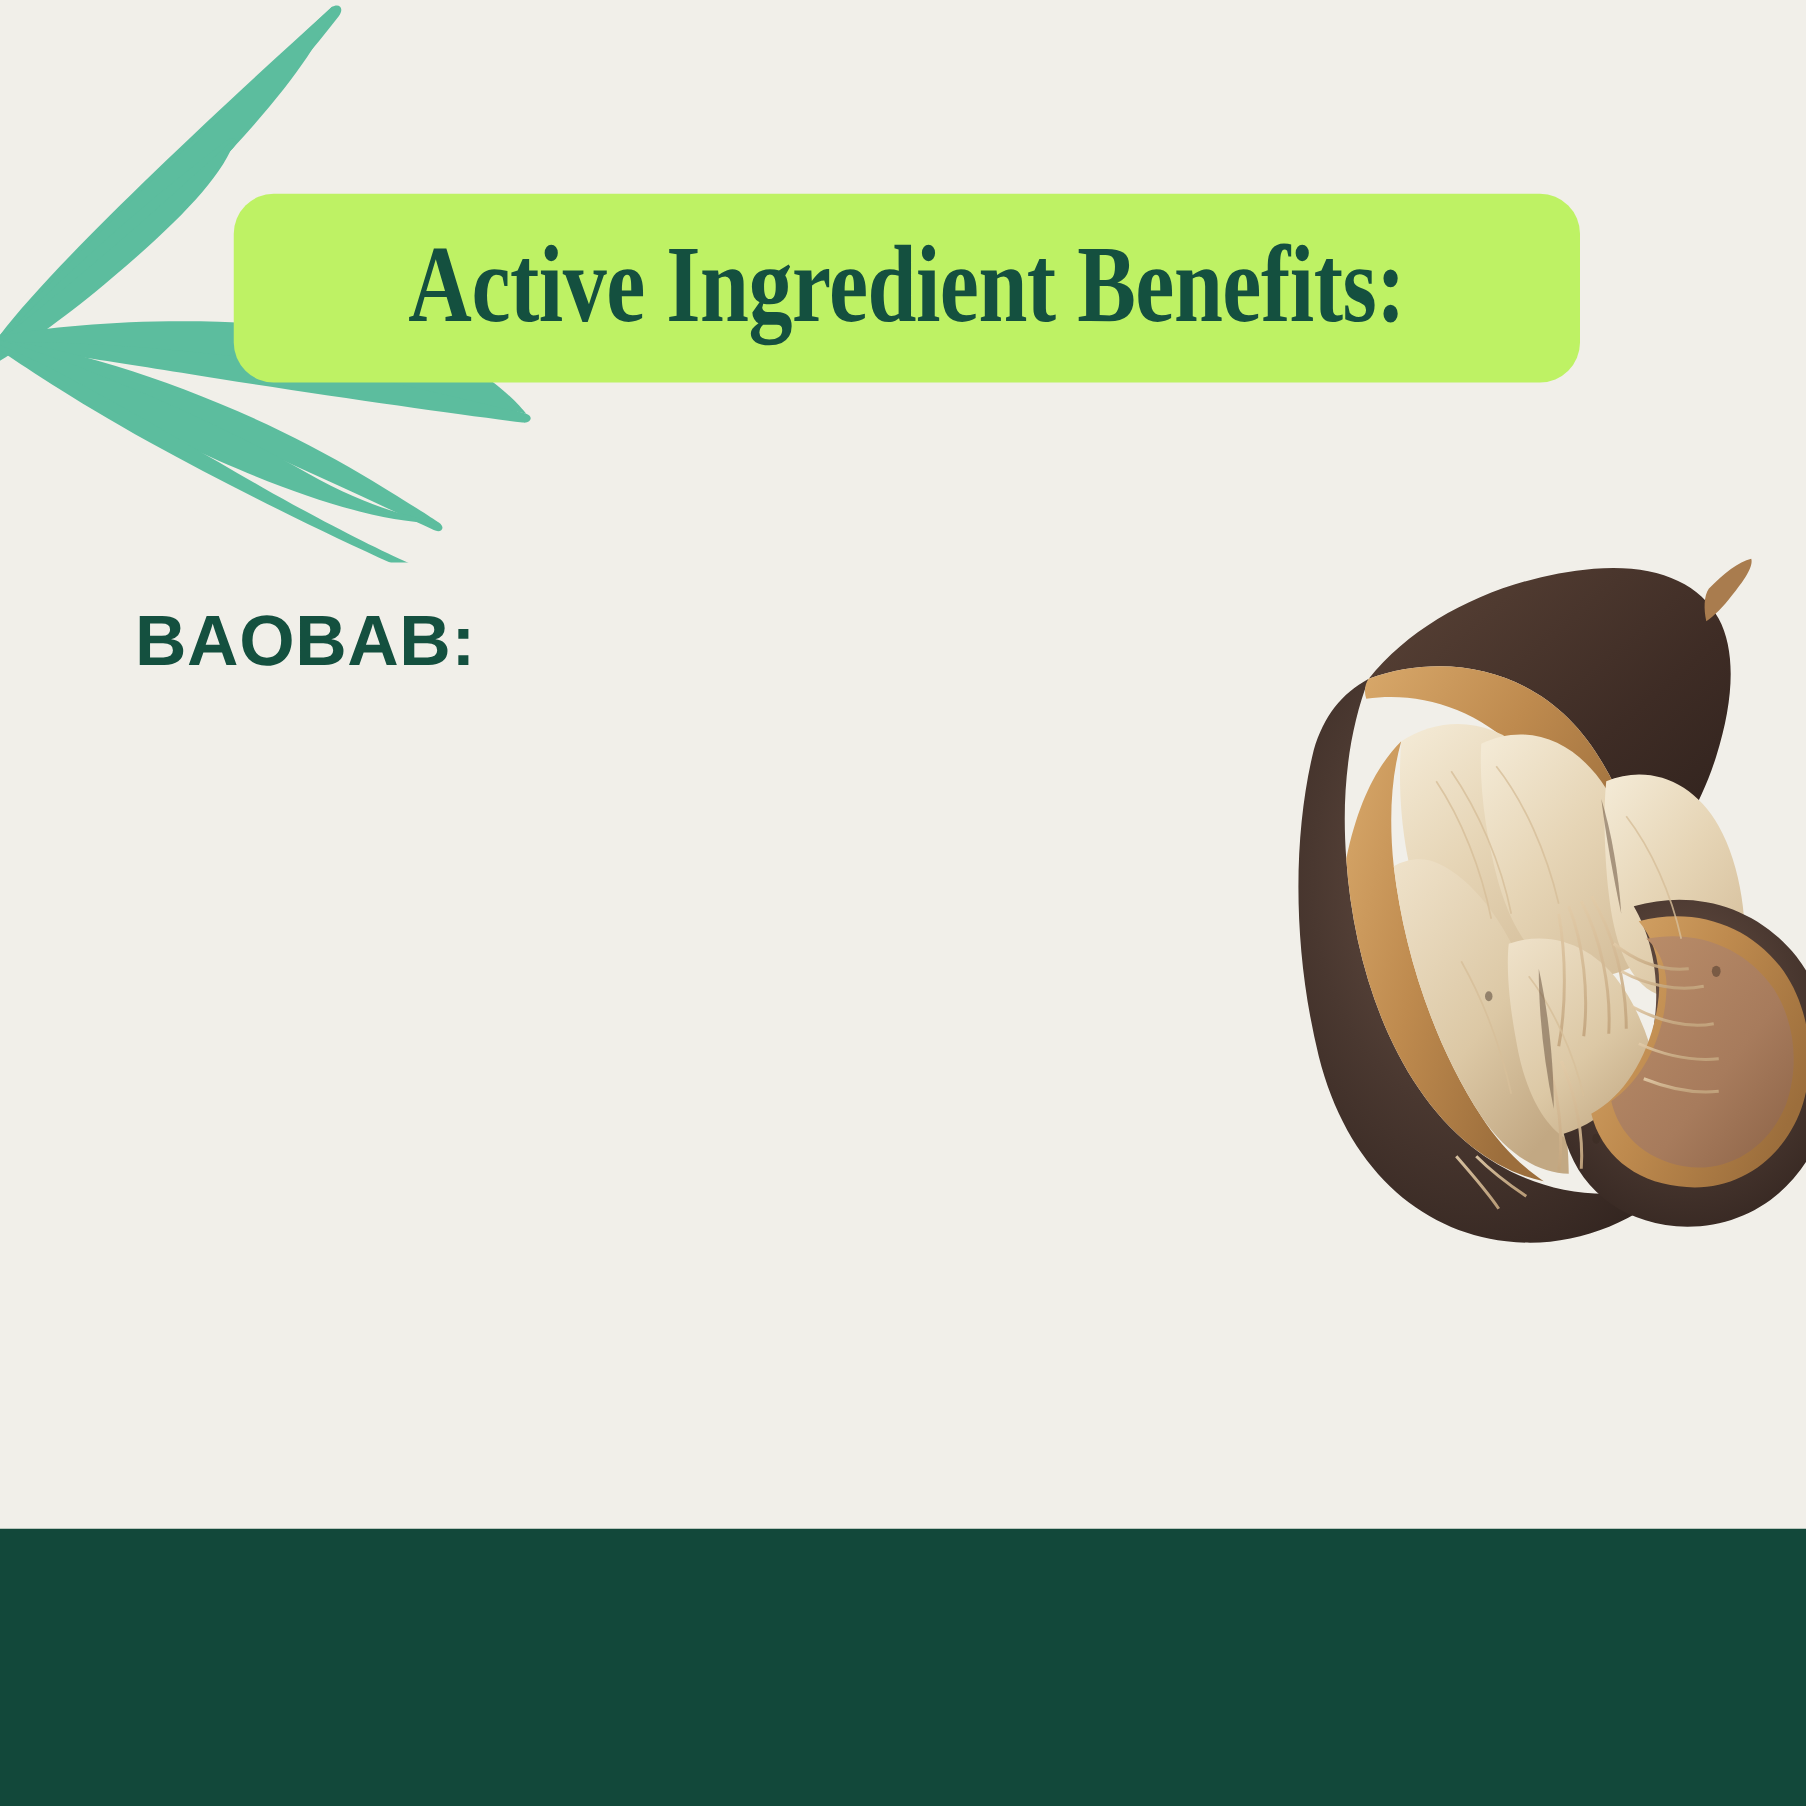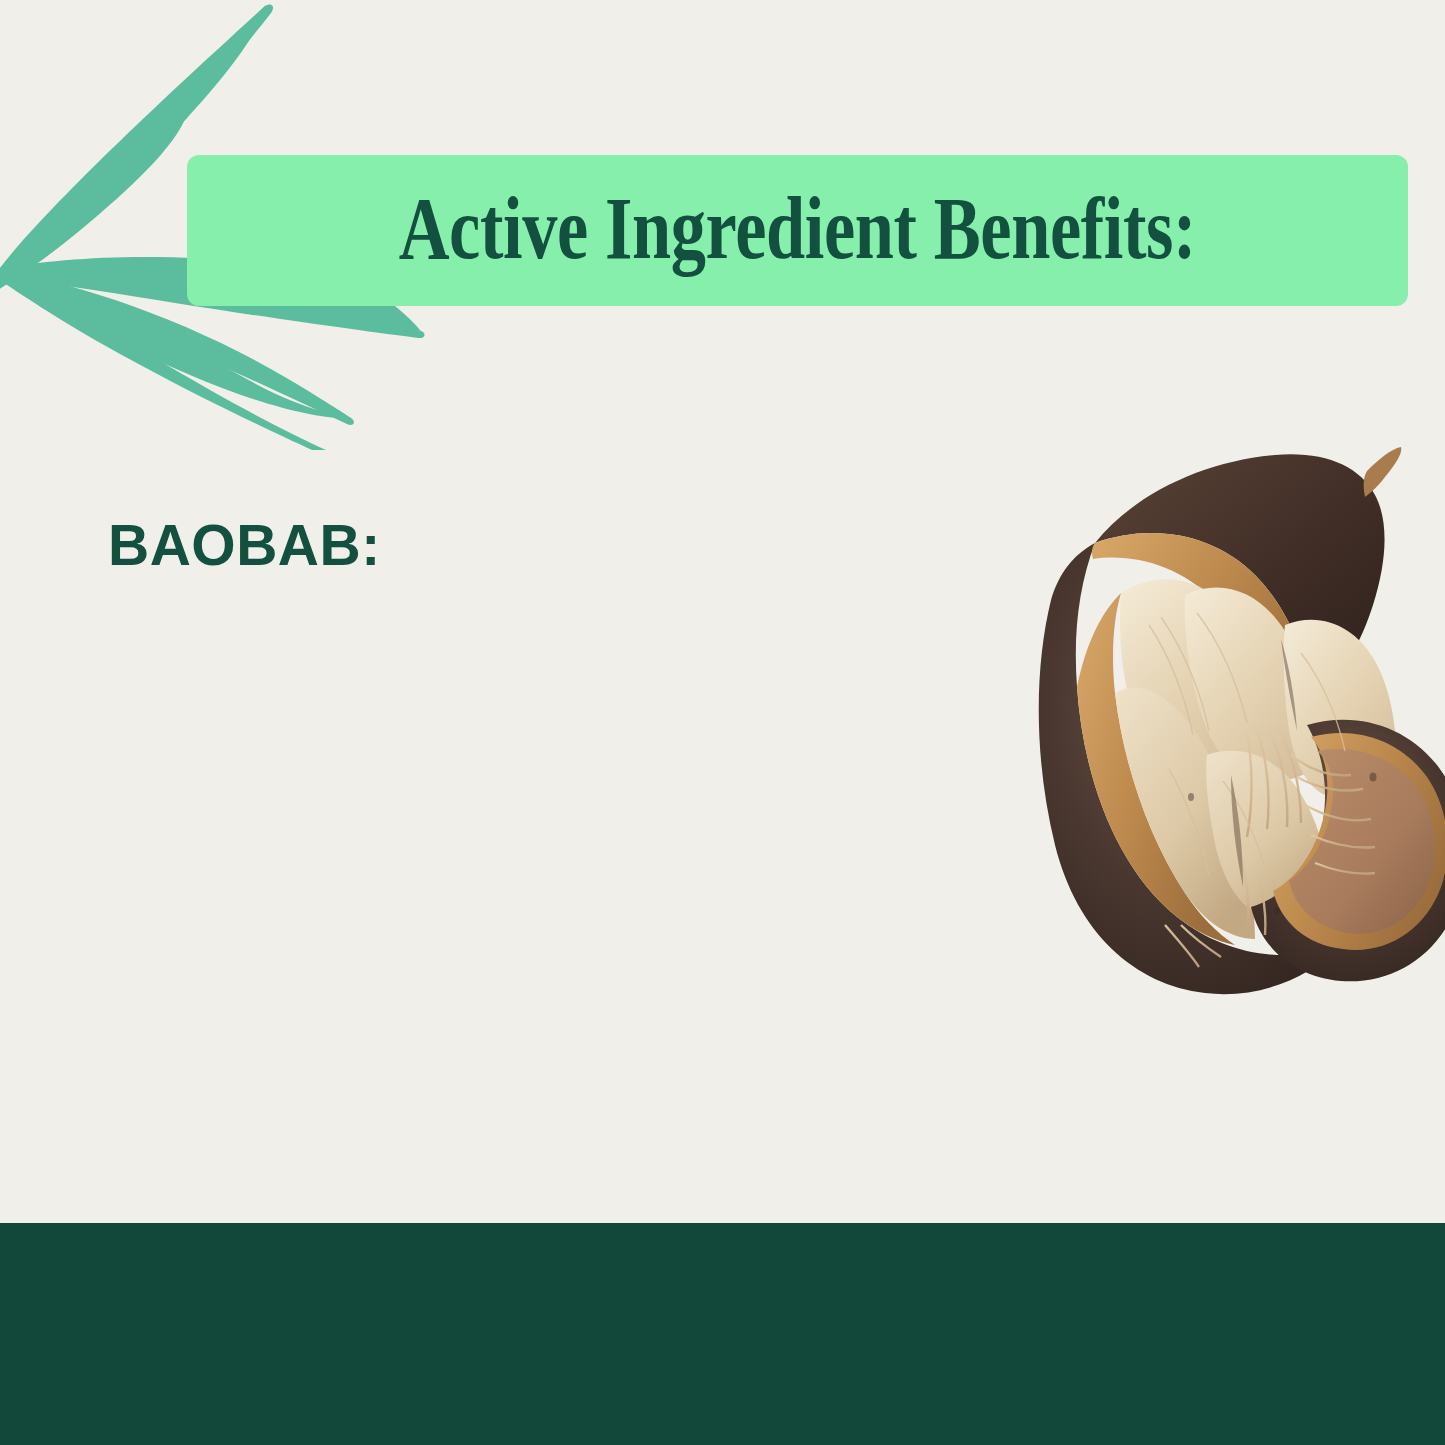--- a/index.html
+++ b/index.html
@@ -30,24 +30,24 @@
     height: 450px;
     z-index: 1;
     pointer-events: none;
   }
 
   
   #title-pill {
     position: absolute;
     left: 187px;
     top: 155px;
-    width: 1221px;
+    width: 1077px;
     height: 151px;
-    background: #86efac;
-    border-radius: 12px;
+    background: #bef264;
+    border-radius: 32px;
     z-index: 3;
     display: flex;
     align-items: center;
     justify-content: center;
   }
   #title-text {
     font-family: "Liberation Serif", serif;
     font-weight: bold;
     font-size: 88px;
     line-height: 1;
@@ -56,21 +56,21 @@
     transform: scaleX(0.80);
     transform-origin: center center;
     white-space: nowrap;
     margin-top: -4px;
   }
 
   
   #content-column {
     position: absolute;
     left: 100px;
-    top: 516px;
+    top: 484px;
     width: 680px;
     z-index: 4;
   }
   #ingredient-heading {
     font-family: "Liberation Sans", sans-serif;
     font-weight: bold;
     font-size: 57px;
     line-height: 1.05;
     color: #14503F;
     letter-spacing: 0.5px;

